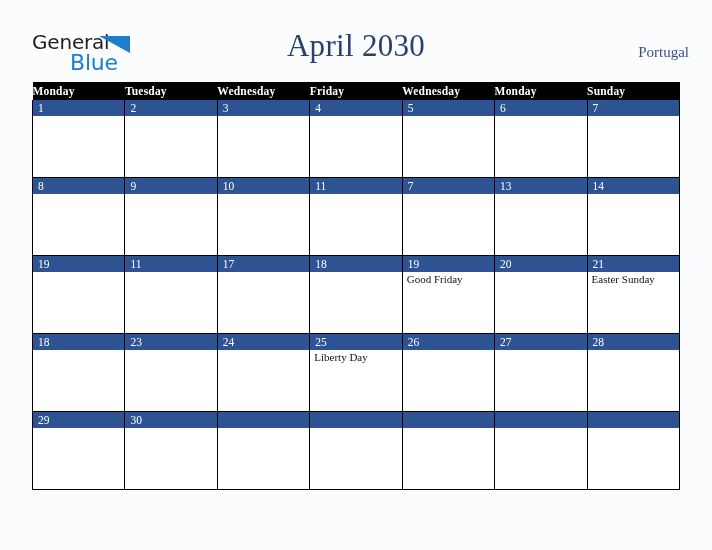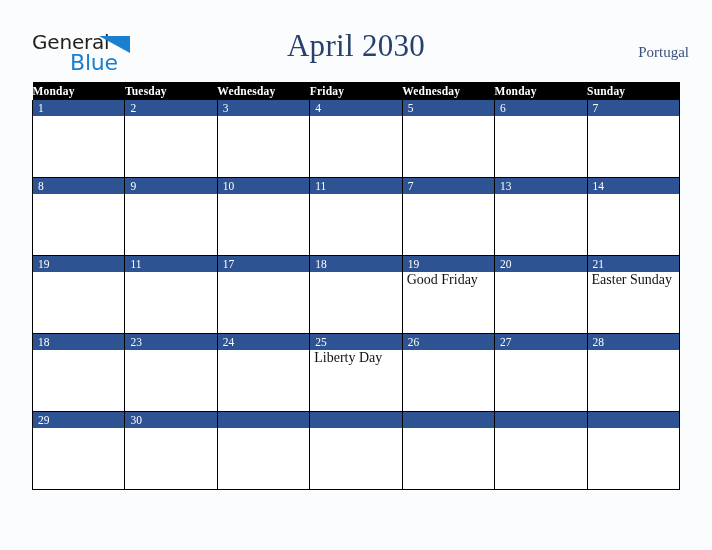--- a/index.html
+++ b/index.html
@@ -129,21 +129,21 @@
     line-height: 16px;
     padding-left: 5px;
     box-sizing: border-box;
     overflow: hidden;
   }
   .events {
     padding: 2px 3px 0 4px;
   }
   .event {
     font-family: "Liberation Serif", serif;
-    font-size: 14px;
+    font-size: 11px;
     color: #111111;
     line-height: 11px;
     white-space: nowrap;
   }
 </style>
 </head>
 <body>
 
 <div class="page">
 

